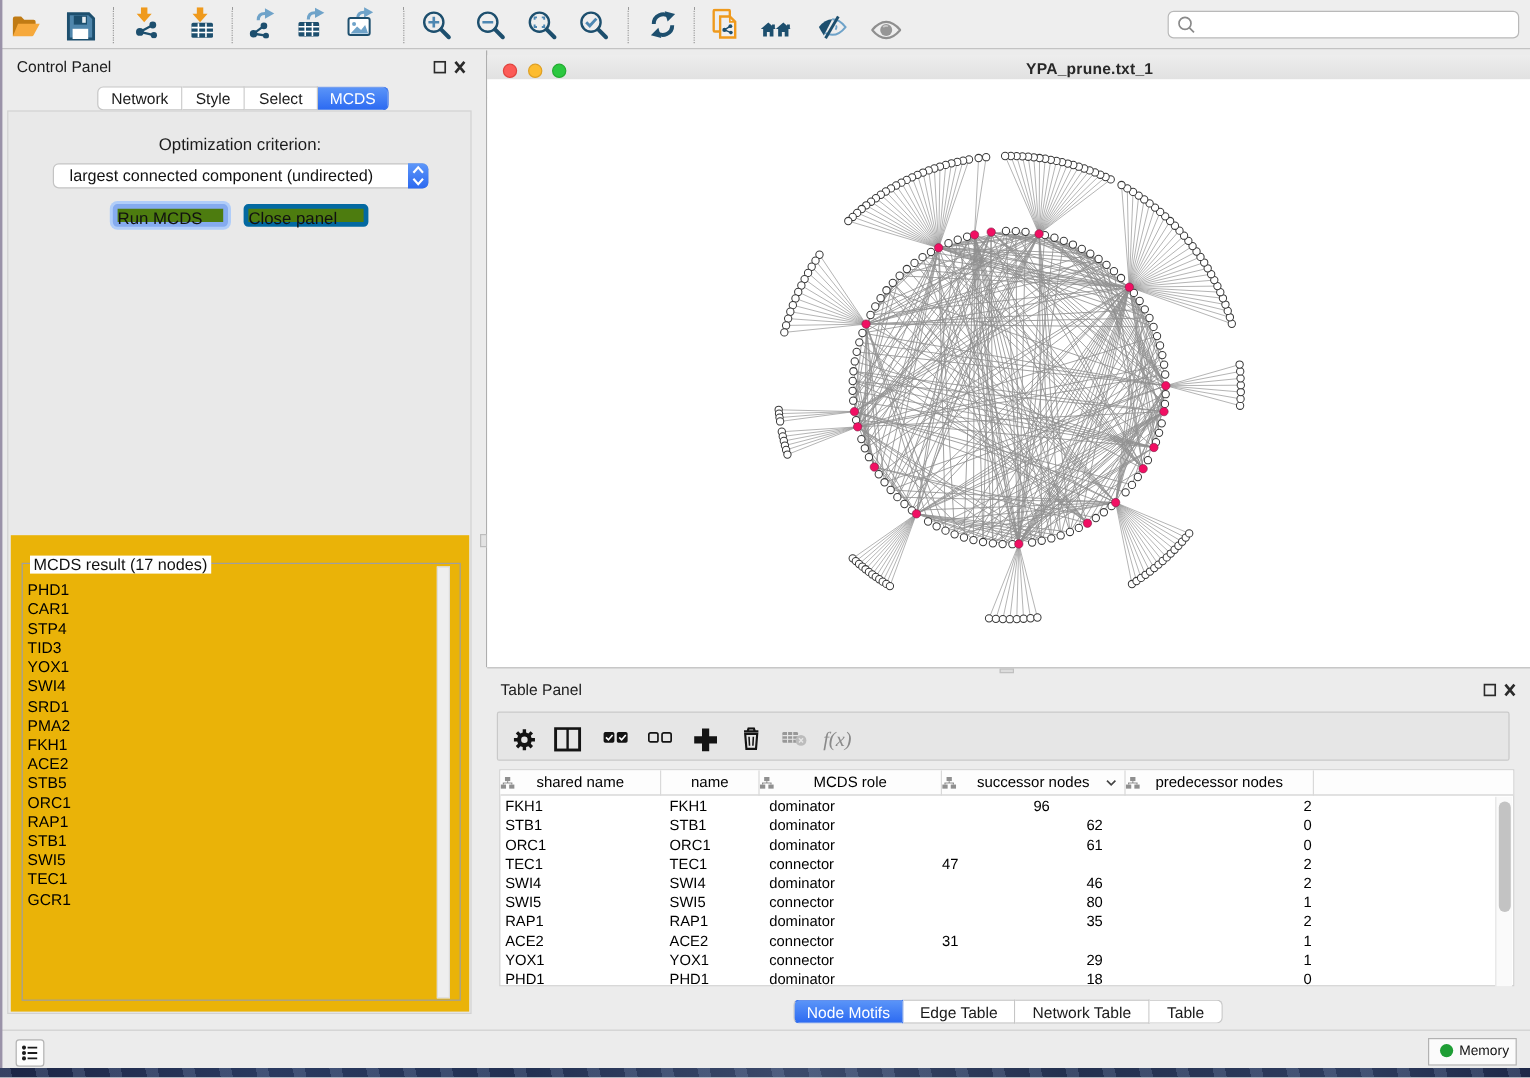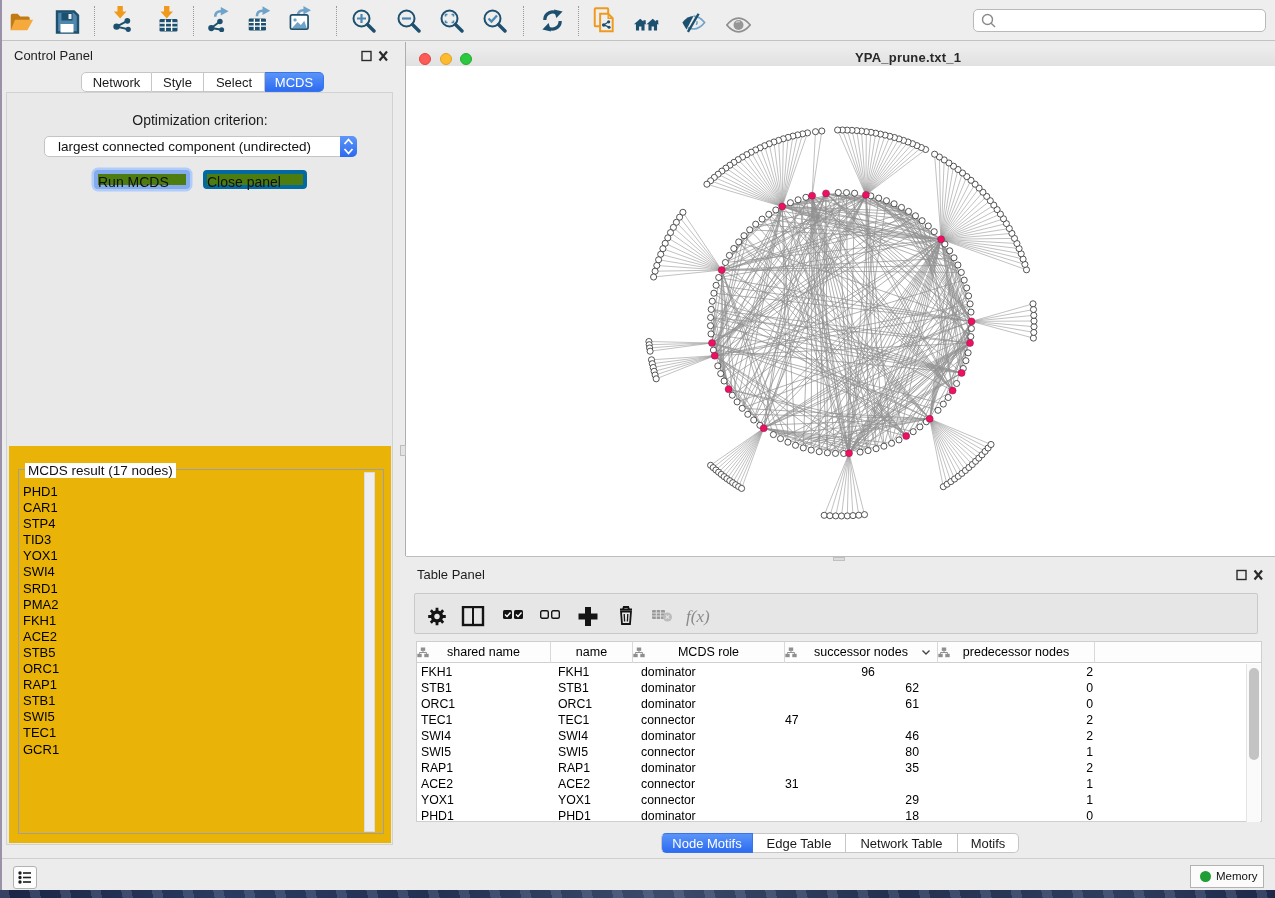--- a/index.html
+++ b/index.html
@@ -1037,21 +1037,21 @@
 <div class="trow" style="left:368px;top:166px;width:134px;text-align:right">18</div>
 <div class="trow" style="left:521px;top:166px;width:155px;text-align:right">0</div>
   <div id="tbl-sb">
       <div id="tbl-thumb"></div>
     </div>
 </div>
 <div class="abs" id="btabs">
 <div style="width:92px" class="sel">Node Motifs</div>
     <div style="width:93px">Edge Table</div>
     <div style="width:112px">Network Table</div>
-    <div style="width:61px">Motifs</div>
+    <div style="width:61px">Table</div>
 </div>
 
 <div class="abs" id="sbar-line"></div>
 <div class="abs" id="sbtn"><svg width="22" height="21" viewBox="0 0 22 21">
 <g stroke="#1c1c1c" stroke-width="1.6">
         <circle cx="6" cy="6" r="0.9" fill="#1c1c1c"></circle>
         <line x1="9" y1="6" x2="17" y2="6"></line>
 <circle cx="6" cy="10.5" r="0.9" fill="#1c1c1c"></circle>
         <line x1="9" y1="10.5" x2="17" y2="10.5"></line>
 <circle cx="6" cy="15" r="0.9" fill="#1c1c1c"></circle>

